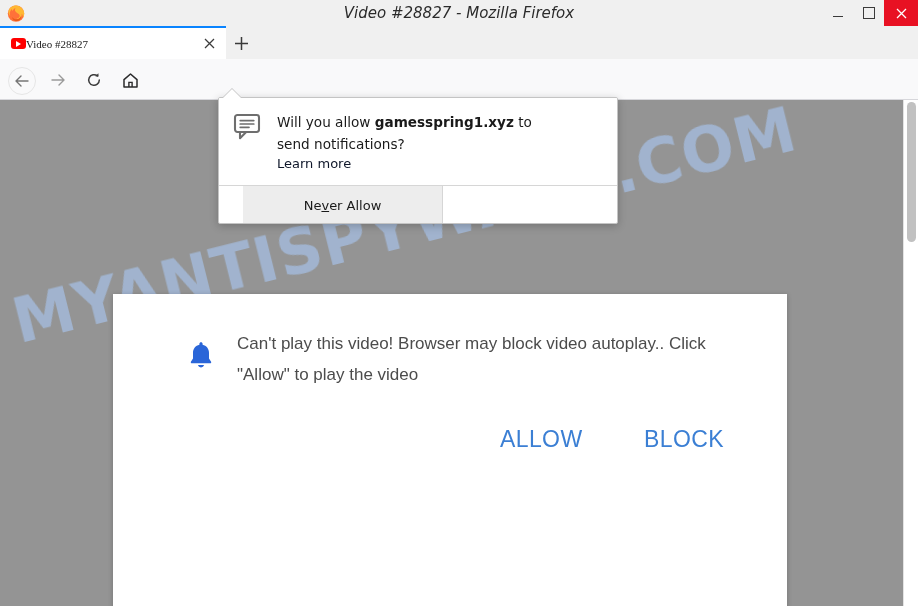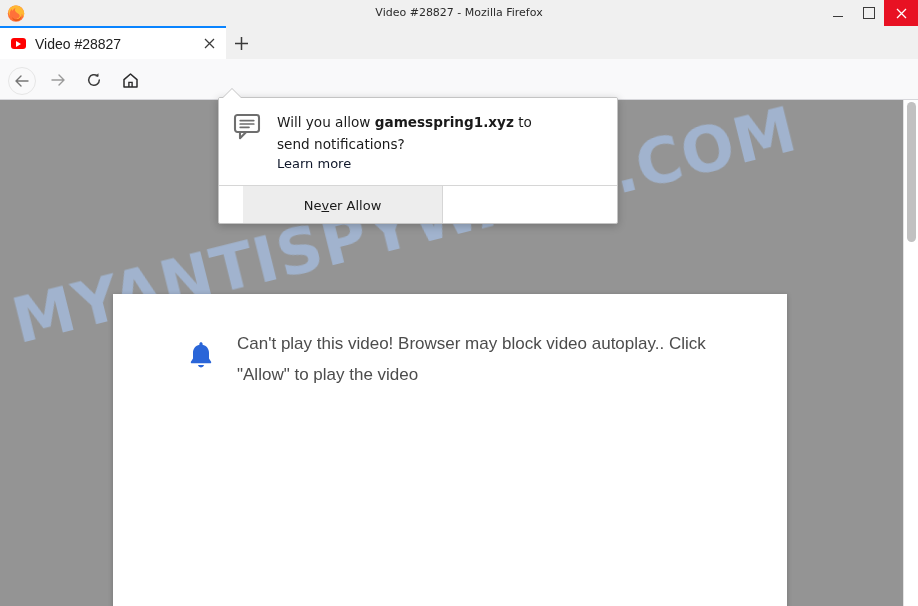--- a/index.html
+++ b/index.html
@@ -34,23 +34,24 @@
     position: absolute;
     left: 6px; top: 3px;
     width: 20px; height: 20px;
   }
   .title-text {
     position: absolute;
     left: 0; top: 0;
     width: 918px; height: 26px;
     line-height: 26px;
     text-align: center;
-    font-size: 11px;
+    font-size: 15px;
     color: #2b2b2b;
     font-family: "DejaVu Sans", sans-serif;
+    font-style: italic;
   }
   .wincontrols {
     position: absolute;
     right: 0; top: 0;
     height: 26px;
     display: flex;
   }
   .wc {
     width: 31px; height: 26px;
     display: flex; align-items: center; justify-content: center;
@@ -109,24 +110,23 @@
   }
   .yt-fav::after {
     content: "";
     position: absolute;
     left: 5.5px; top: 2.6px;
     border-left: 5px solid #fff;
     border-top: 3px solid transparent;
     border-bottom: 3px solid transparent;
   }
   .tab-title {
-    margin-left: 9px;
-    font-size: 14px;
+    font-size: 11px;
     color: #202020;
-    font-family: Liberation Sans, sans-serif;
+    font-family: Liberation Serif, serif;
     white-space: nowrap;
     overflow: hidden;
     flex: 1 1 auto;
   }
   .tab-close {
     width: 26px; height: 26px;
     margin-right: 4px;
     flex: 0 0 auto;
     display: flex; align-items: center; justify-content: center;
     color: #4a4a4a;
@@ -591,20 +591,24 @@
     <div class="watermark">MYANTISPYWARE.COM</div>
 
     <div class="page-dialog">
       <div class="pd-bell">
         <svg width="34" height="34" viewBox="0 0 34 34">
           <path d="M17 3.2 c-0.9 0-1.6 0.7-1.6 1.6 v1 C11.6 6.6 9 9.9 9 13.8 v5.6 l-2.1 3.3 c-0.4 0.7 0.1 1.6 0.9 1.6 H26.2 c0.8 0 1.3-0.9 0.9-1.6 L25 19.4 v-5.6 c0-3.9-2.6-7.2-6.4-8 v-1 c0-0.9-0.7-1.6-1.6-1.6 z" fill="#2a65d8"></path>
           <path d="M13.9 26 a3.2 3.2 0 0 0 6.2 0 z" fill="#2a65d8"></path>
         </svg>
       </div>
       <div class="pd-text">Can't play this video! Browser may block video autoplay.. Click "Allow" to play the video</div>
+      <div class="pd-actions">
+        <div class="pd-btn pd-allow">ALLOW</div>
+        <div class="pd-btn pd-block">BLOCK</div>
+      </div>
     </div>
 
     <div class="pg-scrollbar">
       <div class="pg-thumb"></div>
     </div>
   </div>
 
   <div class="dh-arrow"></div>
   <div class="doorhanger">
     <div class="dh-body">

